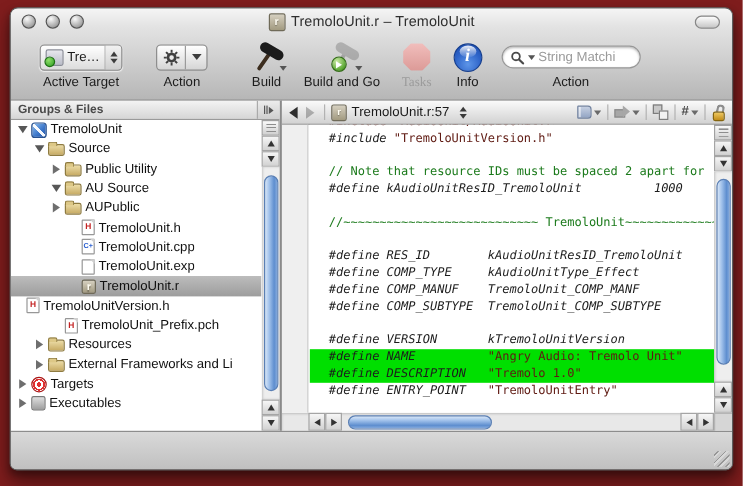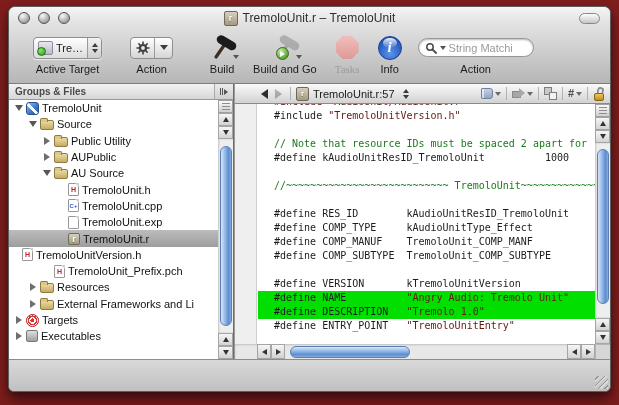--- a/index.html
+++ b/index.html
@@ -176,21 +176,21 @@
 
   .side-scroll{position:absolute;right:0;top:16px;width:15px;bottom:0;}
 
   
   .splitter{width:1px;flex:none;background:#9a9a9a;}
 
   
   .editorpane{position:relative;flex:1;background:#fff;overflow:hidden;}
   .navbar{position:absolute;left:0;top:0;right:0;height:20px;
     background:linear-gradient(#fafafa,#d2d2d2);border-bottom:1px solid #8a8a8a;
-    display:flex;align-items:center;box-sizing:border-box;padding:0 4px 0 22px;}
+    display:flex;align-items:center;box-sizing:border-box;padding:0 4px 0 2px;}
   .vsep{width:1px;height:13px;background:#b2b2b2;margin:0 5px;flex:none;}
   .flex1{flex:1;}
   .navbtn{width:14px;height:14px;display:flex;align-items:center;justify-content:center;flex:none;}
   .tri-left{width:0;height:0;border-top:5px solid transparent;border-bottom:5px solid transparent;
     border-right:7px solid #2e2e2e;}
   .tri-right{width:0;height:0;border-top:5px solid transparent;border-bottom:5px solid transparent;
     border-left:7px solid #2e2e2e;}
   .dis{opacity:.32;}
   .navfile{font-size:11px;color:#1a1a1a;margin:0 4px;white-space:nowrap;}
   .stepper{display:flex;flex-direction:column;gap:2px;align-items:center;margin:0 4px;}
@@ -223,21 +223,21 @@
   .gutter{position:absolute;left:0;top:20px;width:22px;bottom:15px;background:#efefef;
     border-right:1px solid #cfcfcf;box-sizing:border-box;}
   .code{position:absolute;left:23px;top:20px;right:15px;bottom:15px;overflow:hidden;
     font-family:"DejaVu Sans Mono",monospace;font-size:10px;line-height:14px;
     color:var(--code-text,#1c1c1c);padding-left:16px;background:#fff;}
   .code-line{white-space:pre;height:14px;}
   .code-line.clip-top{margin-top:-9px;}
   .code-line.hl{background:var(--highlight-green,#00df00);margin-left:-16px;padding-left:16px;}
   .seg-comment{color:var(--comment-green,#1b7a1b);}
   .seg-string{color:var(--string-red,#5f1a12);}
-  .seg-plain{color:var(--code-text,#1c1c1c);}
+  .seg-plain{color:var(--code-text,#1c1c1c);font-style:italic;}
 
   .ed-vscroll{position:absolute;right:0;top:20px;width:15px;bottom:15px;}
   .ed-hscroll{position:absolute;left:0;bottom:0;height:15px;right:15px;background:#e8e8e8;
     box-shadow:inset 0 1px 2px rgba(0,0,0,.18);}
   .corner{position:absolute;right:0;bottom:0;width:15px;height:15px;background:#d6d6d6;
     border-left:1px solid #b5b5b5;border-top:1px solid #b5b5b5;box-sizing:border-box;}
 
   
   .statusbar{position:absolute;left:0;bottom:0;right:0;height:32px;
     background:linear-gradient(#d9d9d9,#c0c0c0);border-top:1px solid #8d8d8d;box-sizing:border-box;}
@@ -397,28 +397,28 @@
               <span class="disc open"></span>
               <span class="ficon folder"></span>
               <span class="slabel">Source</span>
             </div>
             <div class="srow" style="padding-left: 32px;">
               <span class="disc closed"></span>
               <span class="ficon folder"></span>
               <span class="slabel">Public Utility</span>
             </div>
             <div class="srow" style="padding-left: 32px;">
+              <span class="disc open"></span>
+              <span class="ficon folder"></span>
+              <span class="slabel">AU Source</span>
+            </div>
+            <div class="srow" style="padding-left: 32px;">
               <span class="disc closed"></span>
               <span class="ficon folder"></span>
               <span class="slabel">AUPublic</span>
-            </div>
-            <div class="srow" style="padding-left: 32px;">
-              <span class="disc open"></span>
-              <span class="ficon folder"></span>
-              <span class="slabel">AU Source</span>
             </div>
             <div class="srow" style="padding-left: 46px;">
               <span class="disc none"></span>
               <span class="ficon doc header-file" data-glyph="H"></span>
               <span class="slabel">TremoloUnit.h</span>
             </div>
             <div class="srow" style="padding-left: 46px;">
               <span class="disc none"></span>
               <span class="ficon doc cpp-file" data-glyph="C+"></span>
               <span class="slabel">TremoloUnit.cpp</span>

